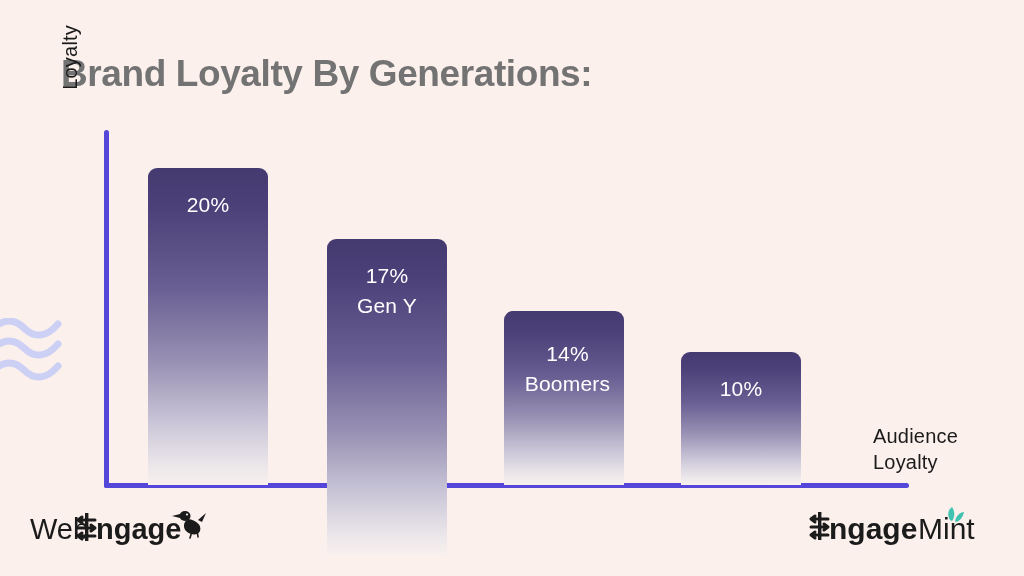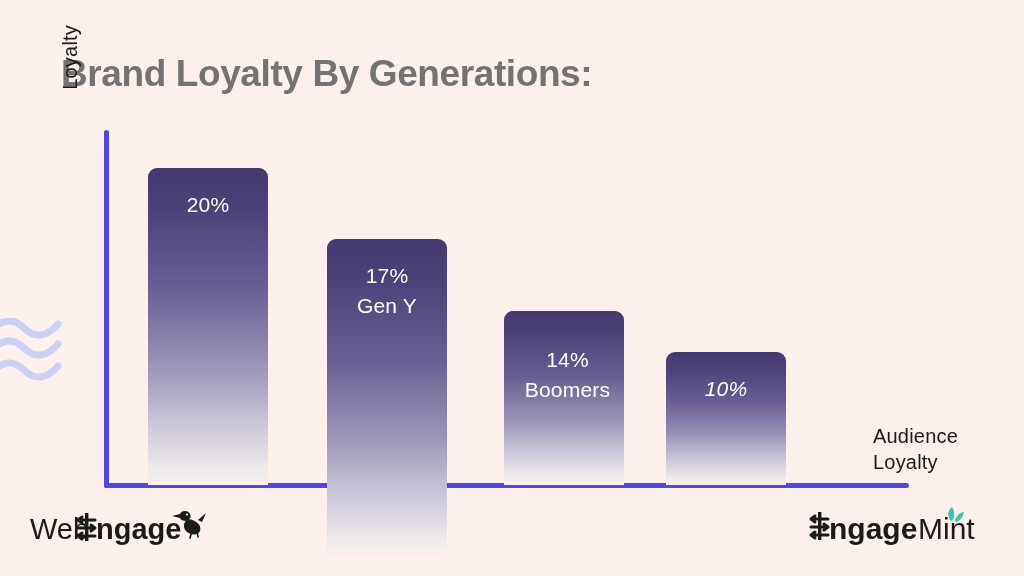--- a/index.html
+++ b/index.html
@@ -129,27 +129,27 @@
   </div>
 
   <div class="bar" style="left:327px; top:239px; width:120px; height:316px;">
     <div class="bar-label" style="top:22px;">
       <span>17%</span>
       <span>Gen Y</span>
     </div>
   </div>
 
   <div class="bar" style="left:504px; top:311px; width:120px; height:174px;">
-    <div class="bar-label" style="top:34px;margin-left:7px;">
+    <div class="bar-label" style="top:28px;margin-left:7px;">
       <span>14%</span>
       <span>Boomers</span>
     </div>
   </div>
 
-  <div class="bar" style="left:666px; top:352px; width:120px; height:133px;font-style:italic;">
+  <div class="bar" style="left:681px; top:352px; width:120px; height:133px;">
     <div class="bar-label" style="top:22px;">
       <span>10%</span>
     </div>
   </div>
 
 </div>
 
 <svg id="logo-webengage" viewBox="0 0 180 48">
   <text x="0" y="32" font-family="Liberation Sans, sans-serif" font-size="29" fill="#1b1b1b">Web</text>
   <g>

